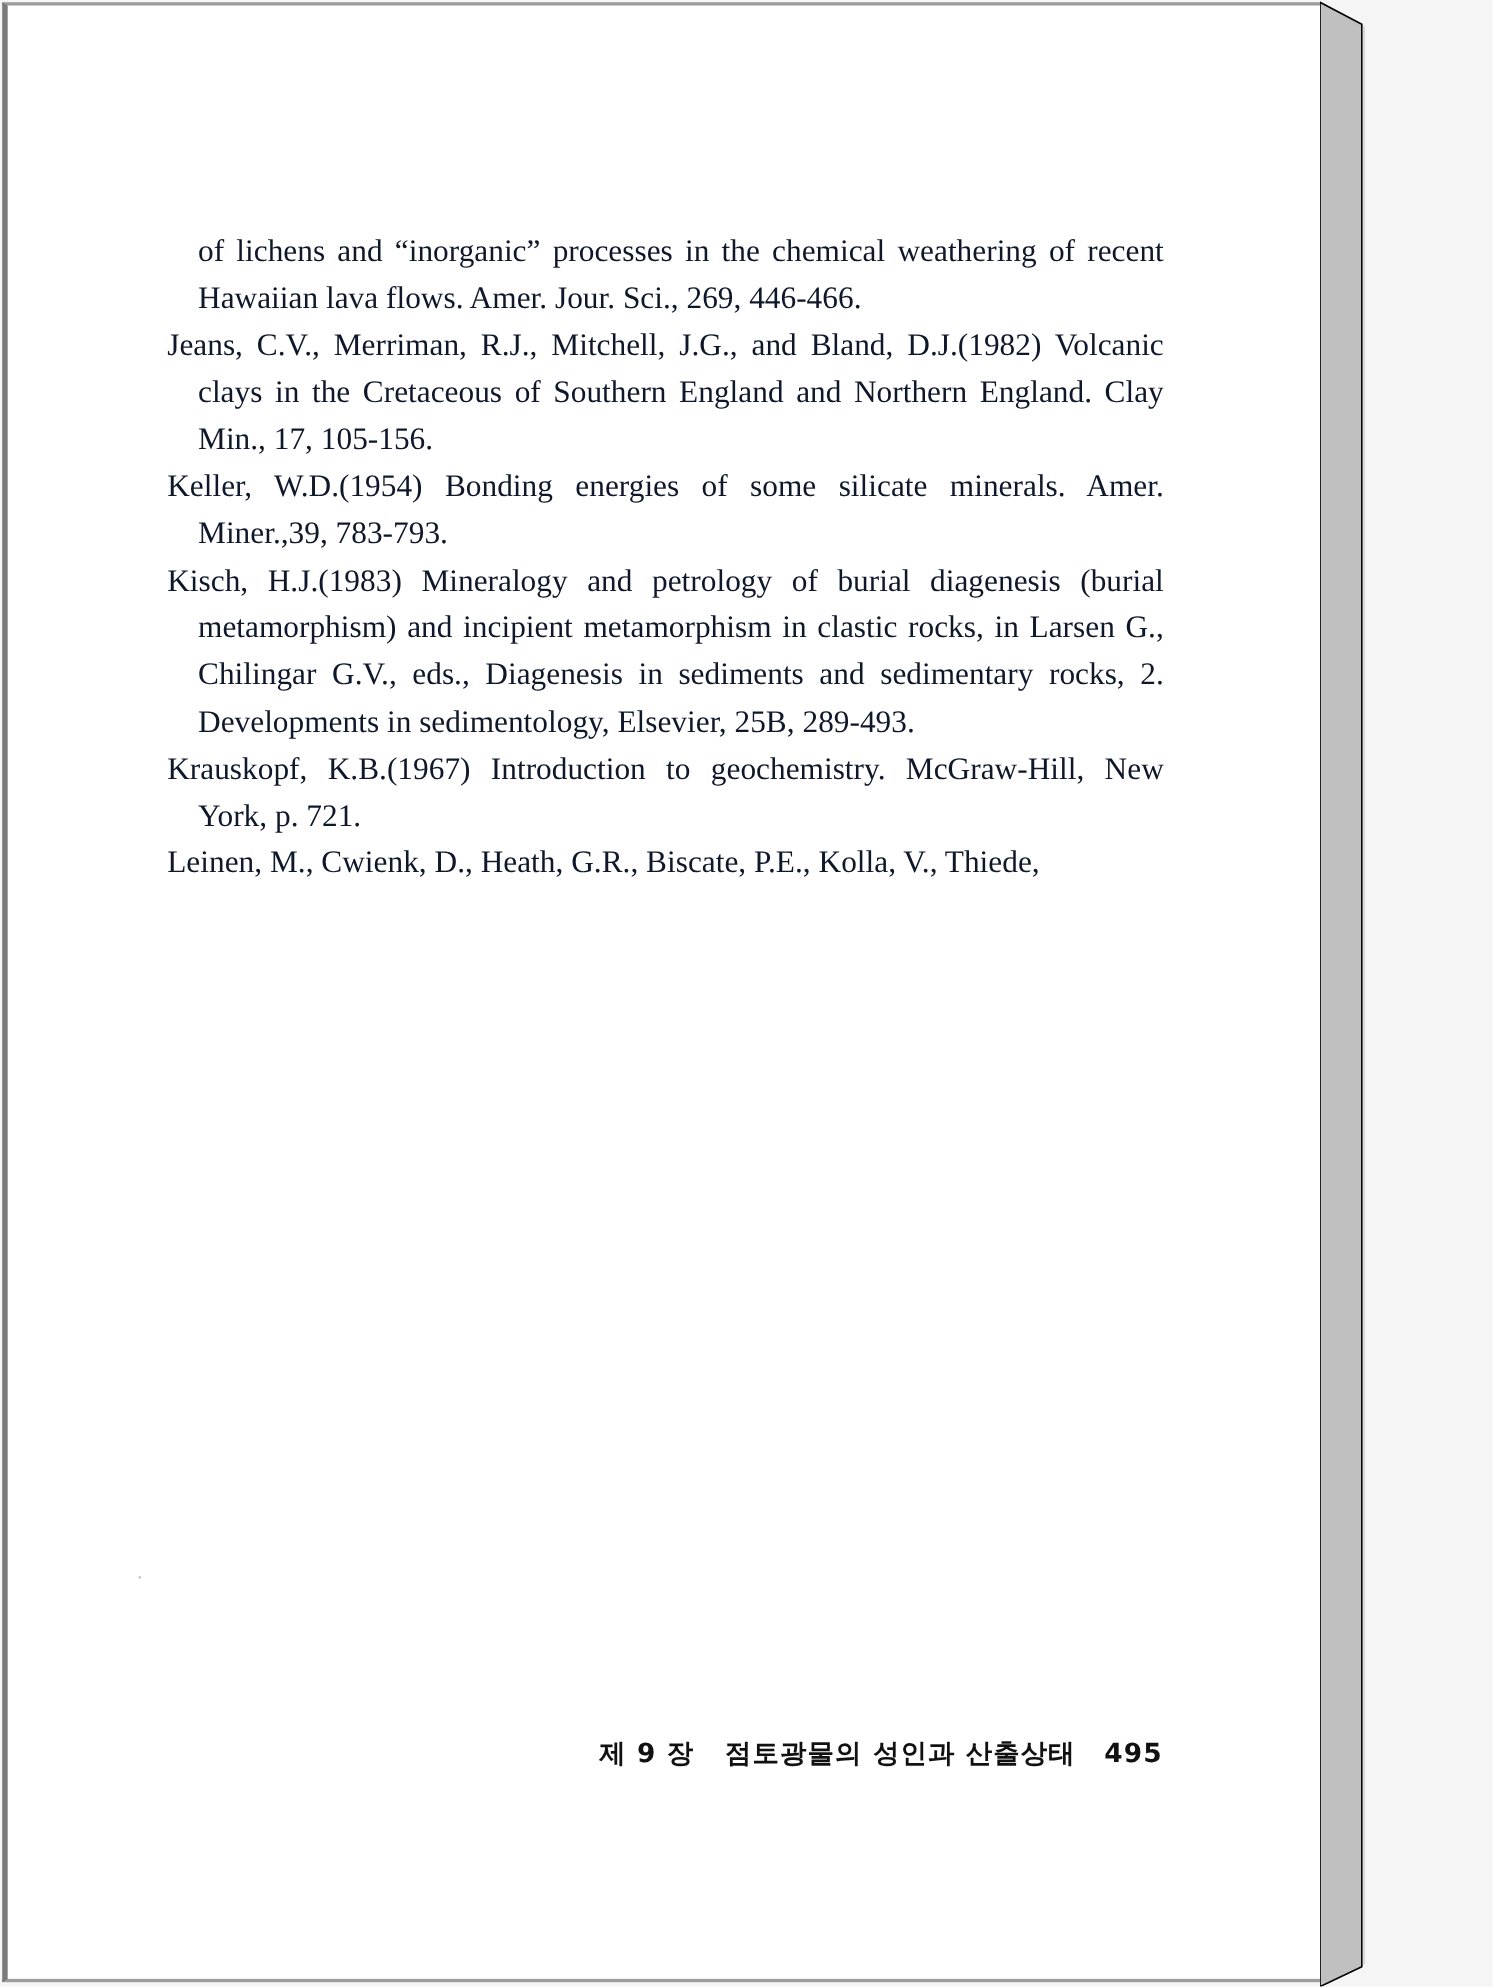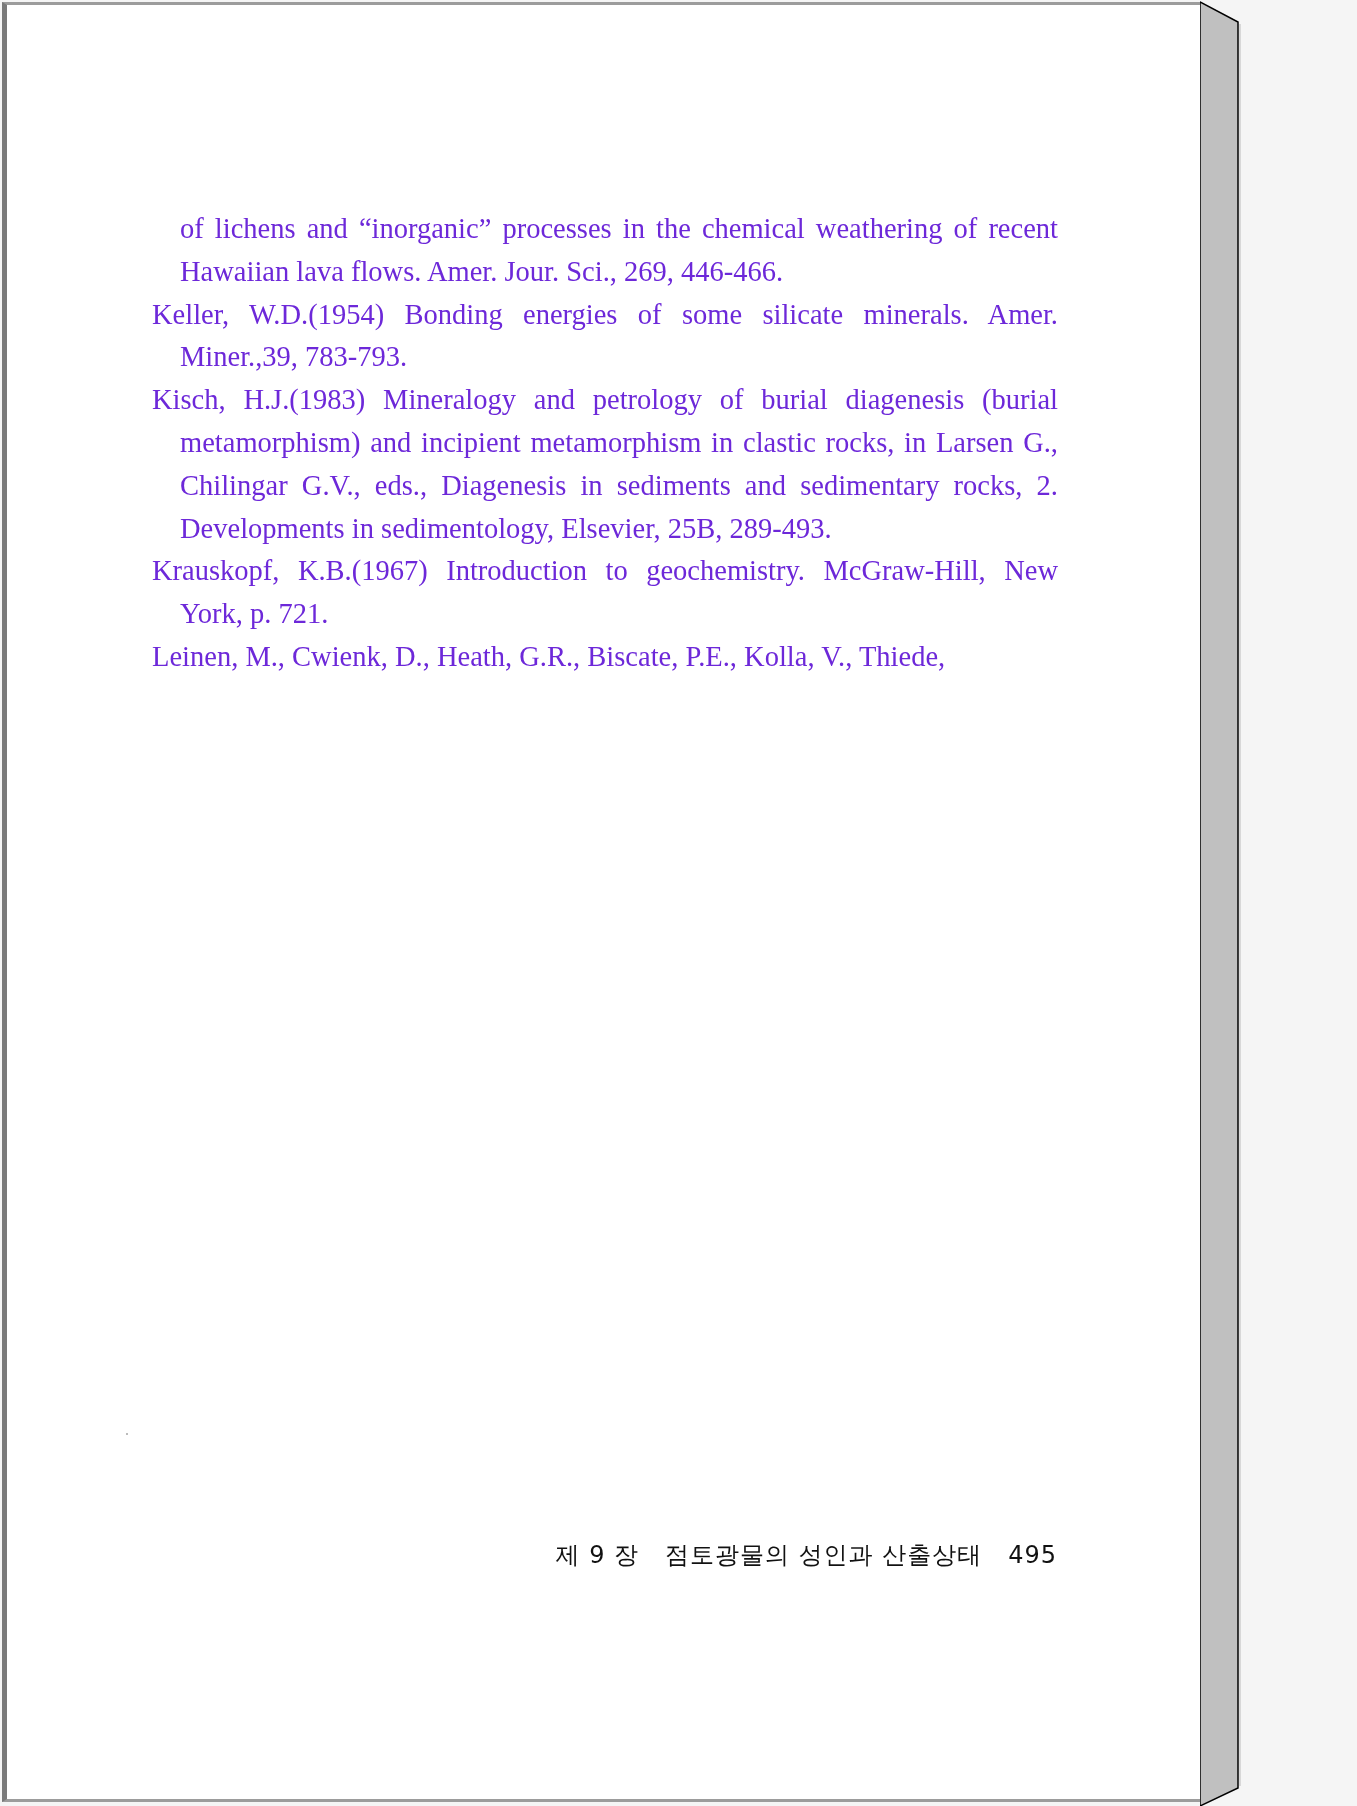--- a/index.html
+++ b/index.html
@@ -14,49 +14,50 @@
     border-top:3px solid #9c9c9c;
     border-left:5px solid #7a7a7a;
     border-bottom:3px solid #9c9c9c;
     box-sizing:border-box;
   }
   .spine {
     position:absolute; left:1200px; top:0; width:45px; height:1806px;
   }
   .content {
     position:absolute; left:152px; top:208px; width:906px;
-    font-size:28.5px; line-height:42.8px; color:#6d28d9;
+    font-size:28.5px; line-height:42.8px; color:#0f172a;
   }
   .ref {
     padding-left:28px; text-indent:-28px;
     text-align:justify; margin:0;
   }
   .ref.cont { padding-left:28px; text-indent:0; }
   .footer {
-    position:absolute; right:300px; top:1539px;
-    font-family:"DejaVu Sans",sans-serif; font-weight:normal;
+    position:absolute; right:300px; top:1578px;
+    font-family:"DejaVu Sans",sans-serif; font-weight:bold;
     font-size:24px; color:#111; letter-spacing:1px;
     white-space:pre;
   }
   .footer .pg { margin-left:26px; }
   .speck { position:absolute; left:126px; top:1433px; width:2px; height:2px; background:#bbb; }
 </style>
 </head>
 <body>
 
 <div class="page"></div>
 
 <svg class="spine" viewBox="0 0 45 1806" width="45" height="1806">
   <polygon points="0,2 38,22 38,1788 0,1806" fill="#c0c0c0" stroke="#000" stroke-width="1.5"></polygon>
   <line x1="40" y1="24" x2="40" y2="1786" stroke="#d8d8d8" stroke-width="2"></line>
 </svg>
 
 <div class="speck"></div>
 
 <div class="content">
   <p class="ref cont">of lichens and “inorganic” processes in the chemical weathering of recent Hawaiian lava flows. Amer. Jour. Sci., 269, 446-466.</p>
+  <p class="ref">Jeans, C.V., Merriman, R.J., Mitchell, J.G., and Bland, D.J.(1982) Volcanic clays in the Cretaceous of Southern England and Northern England. Clay Min., 17, 105-156.</p>
   <p class="ref">Keller, W.D.(1954) Bonding energies of some silicate minerals. Amer. Miner.,39, 783-793.</p>
   <p class="ref">Kisch, H.J.(1983) Mineralogy and petrology of burial diagenesis (burial metamorphism) and incipient metamorphism in clastic rocks, in Larsen G., Chilingar G.V., eds., Diagenesis in sediments and sedimentary rocks, 2. Developments in sedimentology, Elsevier, 25B, 289-493.</p>
   <p class="ref">Krauskopf, K.B.(1967) Introduction to geochemistry. McGraw-Hill, New York, p. 721.</p>
   <p class="ref">Leinen, M., Cwienk, D., Heath, G.R., Biscate, P.E., Kolla, V., Thiede,</p>
 </div>
 
 <div class="footer"><span>제 9 장   점토광물의 성인과 산출상태</span><span class="pg">495</span></div>
 
 </body></html>

